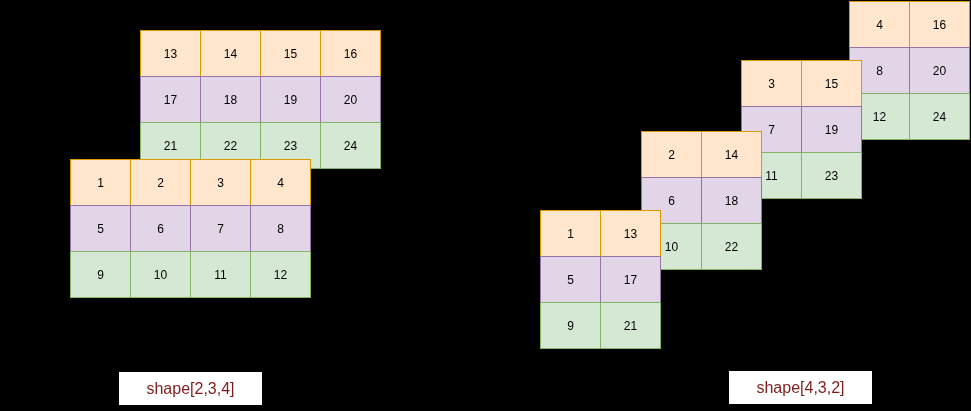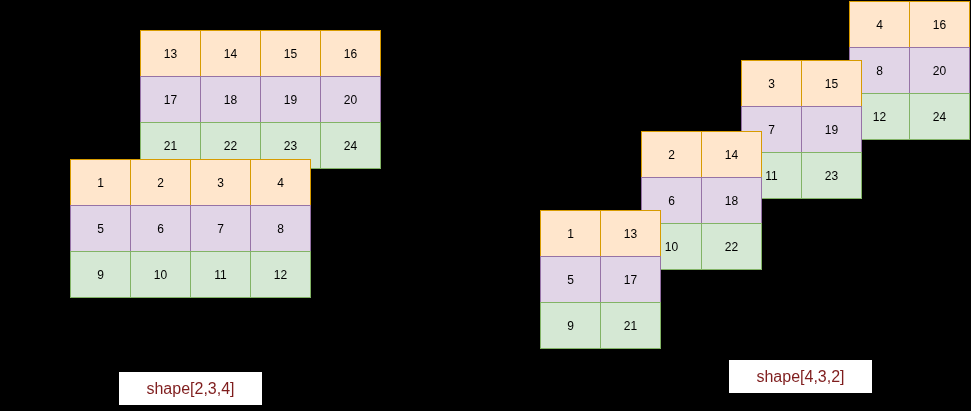--- a/index.html
+++ b/index.html
@@ -149,14 +149,14 @@
             <div class="cell" style="width: 59px; height: 45px; color: rgb(0, 0, 0); border-left: 1px solid rgb(150, 115, 166);">17</div>
           </div>
           <div class="mrow" style="border-color: rgb(130, 179, 102); background: rgb(213, 232, 212);">
             <div class="cell" style="width: 59px; height: 45px; color: rgb(0, 0, 0);">9</div>
             <div class="cell" style="width: 59px; height: 45px; color: rgb(0, 0, 0); border-left: 1px solid rgb(130, 179, 102);">21</div>
           </div>
         </div>
       </div>
     </div>
   <div class="shape-label" id="label-left" style="left: 118px; top: 371px; width: 145px; height: 35px; background: rgb(255, 255, 255); border-color: rgb(0, 0, 0);">shape[2,3,4]</div>
-  <div class="shape-label" id="label-right" style="left: 728px; top: 359px; width: 145px; height: 35px; background: rgb(255, 255, 255); border-color: rgb(0, 0, 0);">shape[4,3,2]</div>
+  <div class="shape-label" id="label-right" style="left: 728px; top: 370px; width: 145px; height: 35px; background: rgb(255, 255, 255); border-color: rgb(0, 0, 0);">shape[4,3,2]</div>
 </div>
 
 </body></html>

